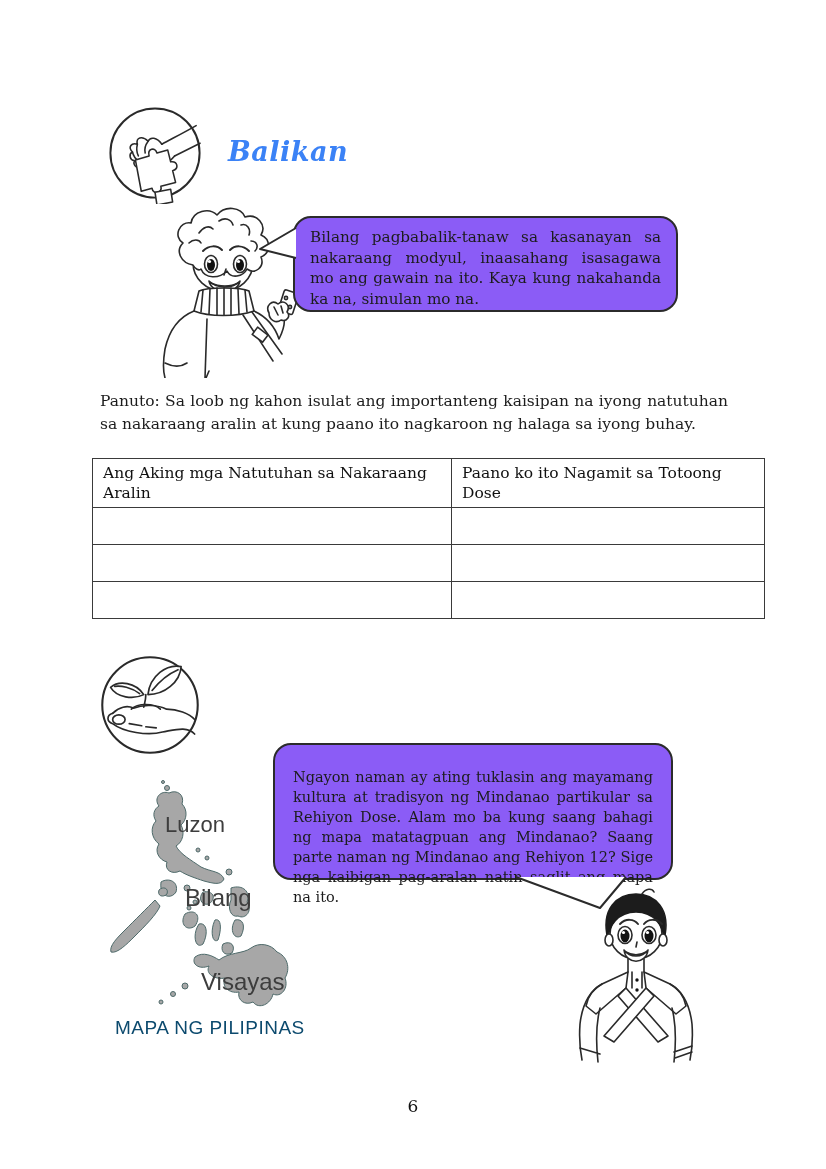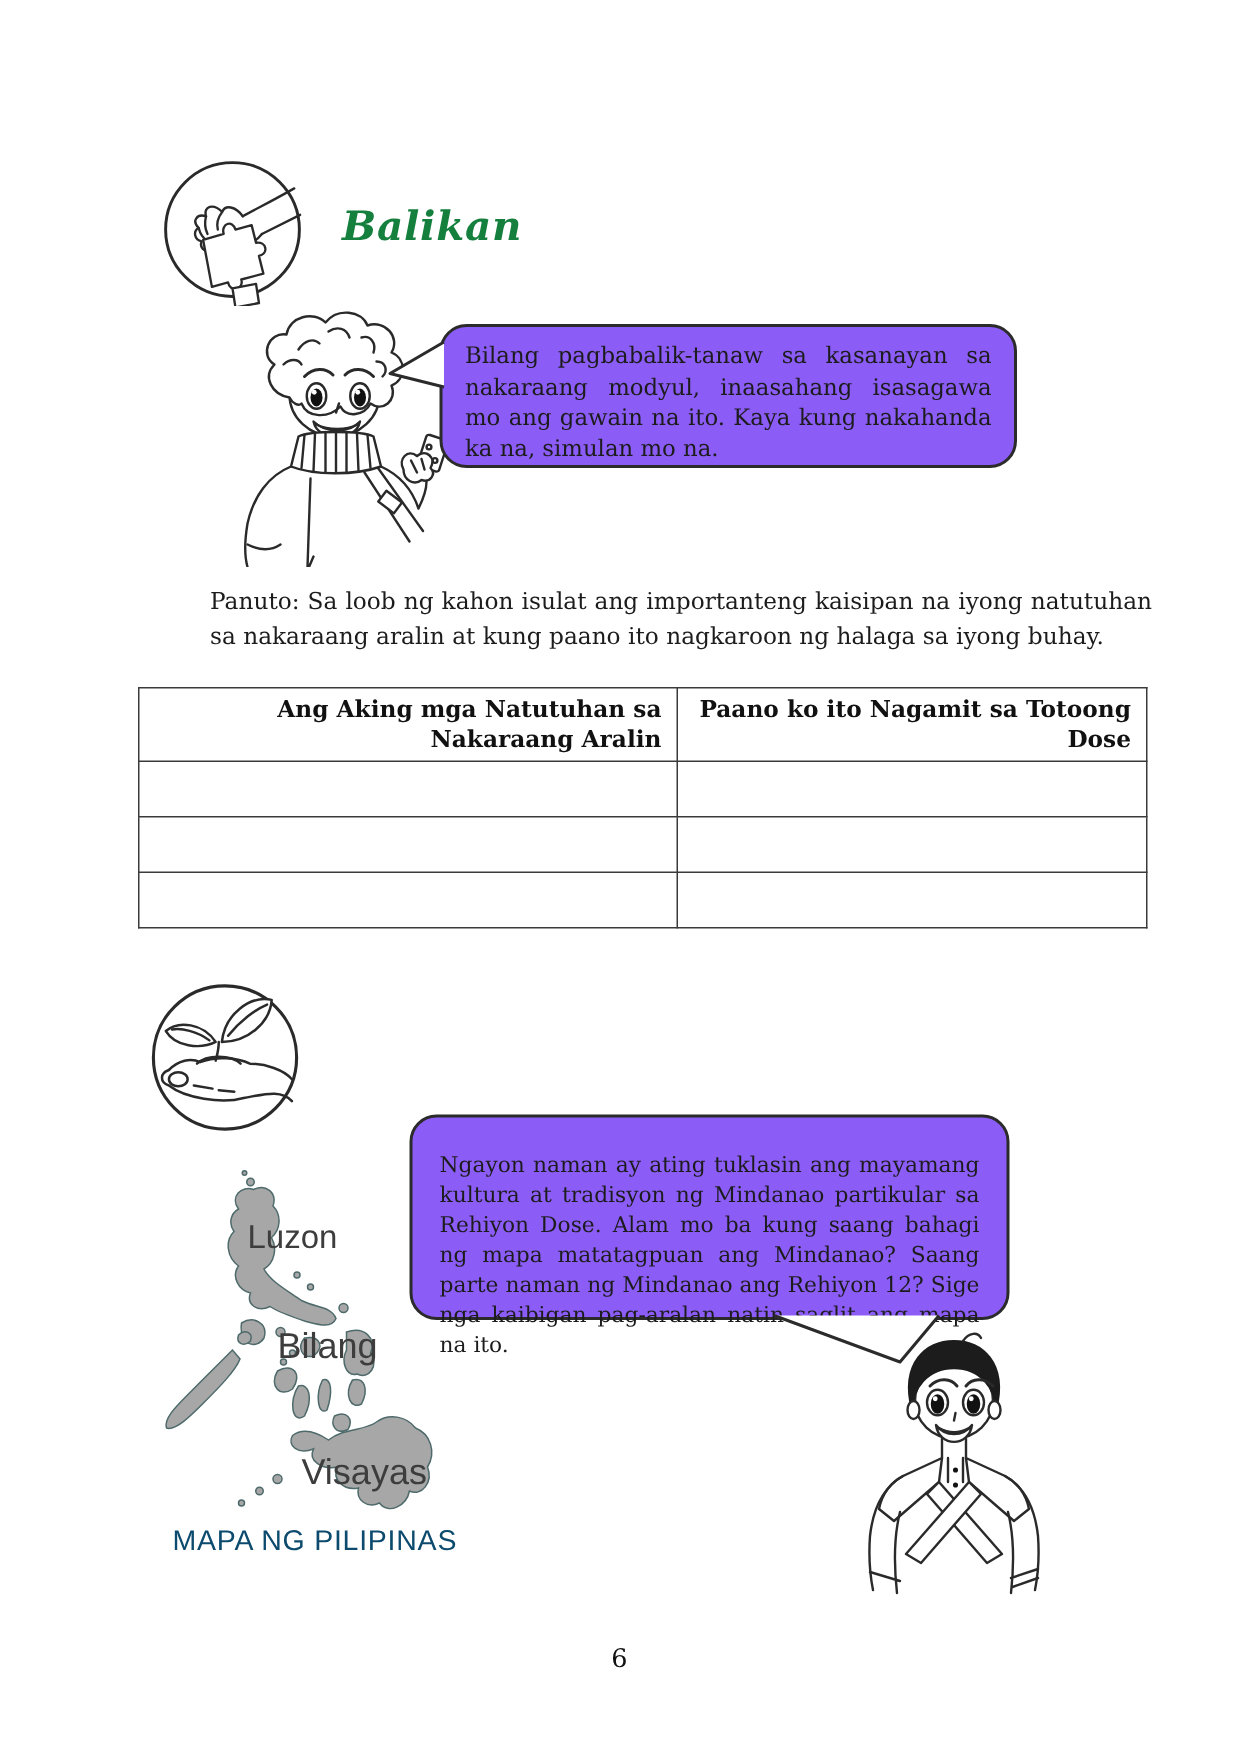--- a/index.html
+++ b/index.html
@@ -1,28 +1,28 @@
 <!DOCTYPE html>
 <html><head>
 <meta charset="utf-8">
 <style>
   html,body{margin:0;padding:0;background:#ffffff;}
   .page{position:relative;width:826px;height:1169px;background:#ffffff;overflow:hidden;
         font-family:"DejaVu Serif", serif;color:#1e1e1e;}
   .abs{position:absolute;}
-  .section-title{font-weight:bold;font-style:italic;font-size:27px;letter-spacing:.5px;color:#15803d;}
+  .section-title{font-weight:bold;font-style:italic;font-size:27px;letter-spacing:.5px;color:#3b82f6;}
   .bubble{box-sizing:border-box;background:#8b5cf6;border:2px solid #2b2b2b;border-radius:18px;
           padding:9px 15px;font-size:15.2px;line-height:20.5px;text-align:justify;color:#1c1c1c;}
   .bubble.b2{font-size:14.5px;line-height:20px;padding:22px 18px;}
   .tail{position:absolute;z-index:3;}
   .bubble{z-index:2;}
-  .panuto{font-size:15.5px;line-height:22.5px;text-align:justify;color:#1c1c1c;margin-left:40px;}
+  .panuto{font-size:15.5px;line-height:22.5px;text-align:justify;color:#1c1c1c;}
   table.worksheet{border-collapse:collapse;width:630px;table-layout:fixed;}
   table.worksheet th, table.worksheet td{border:1.5px solid #3a3a3a;}
-  table.worksheet th{font-size:15.5px;font-weight:bold;text-align:right;padding:4px 10px;
+  table.worksheet th{font-size:15.5px;font-weight:normal;text-align:left;padding:4px 10px;
                      height:36px;line-height:20px;color:#111;}
   table.worksheet td{height:34px;}
   .col-left{width:338px;}.col-right{width:292px;}
   .map-label{position:absolute;font-family:"Liberation Sans", sans-serif;color:#3d3d3d;}
   .map-caption{position:absolute;font-family:"Liberation Sans", sans-serif;color:#0c4a6e;
                font-size:19px;letter-spacing:.5px;}
   .page-num{width:100%;text-align:center;font-size:17px;color:#111;}
   .watermark{width:100%;text-align:center;font-family:"Liberation Sans", sans-serif;
              font-size:20px;color:#c8c8c8;}
   svg .ln{fill:none;stroke:#2a2a2a;stroke-width:2;stroke-linecap:round;stroke-linejoin:round;}

